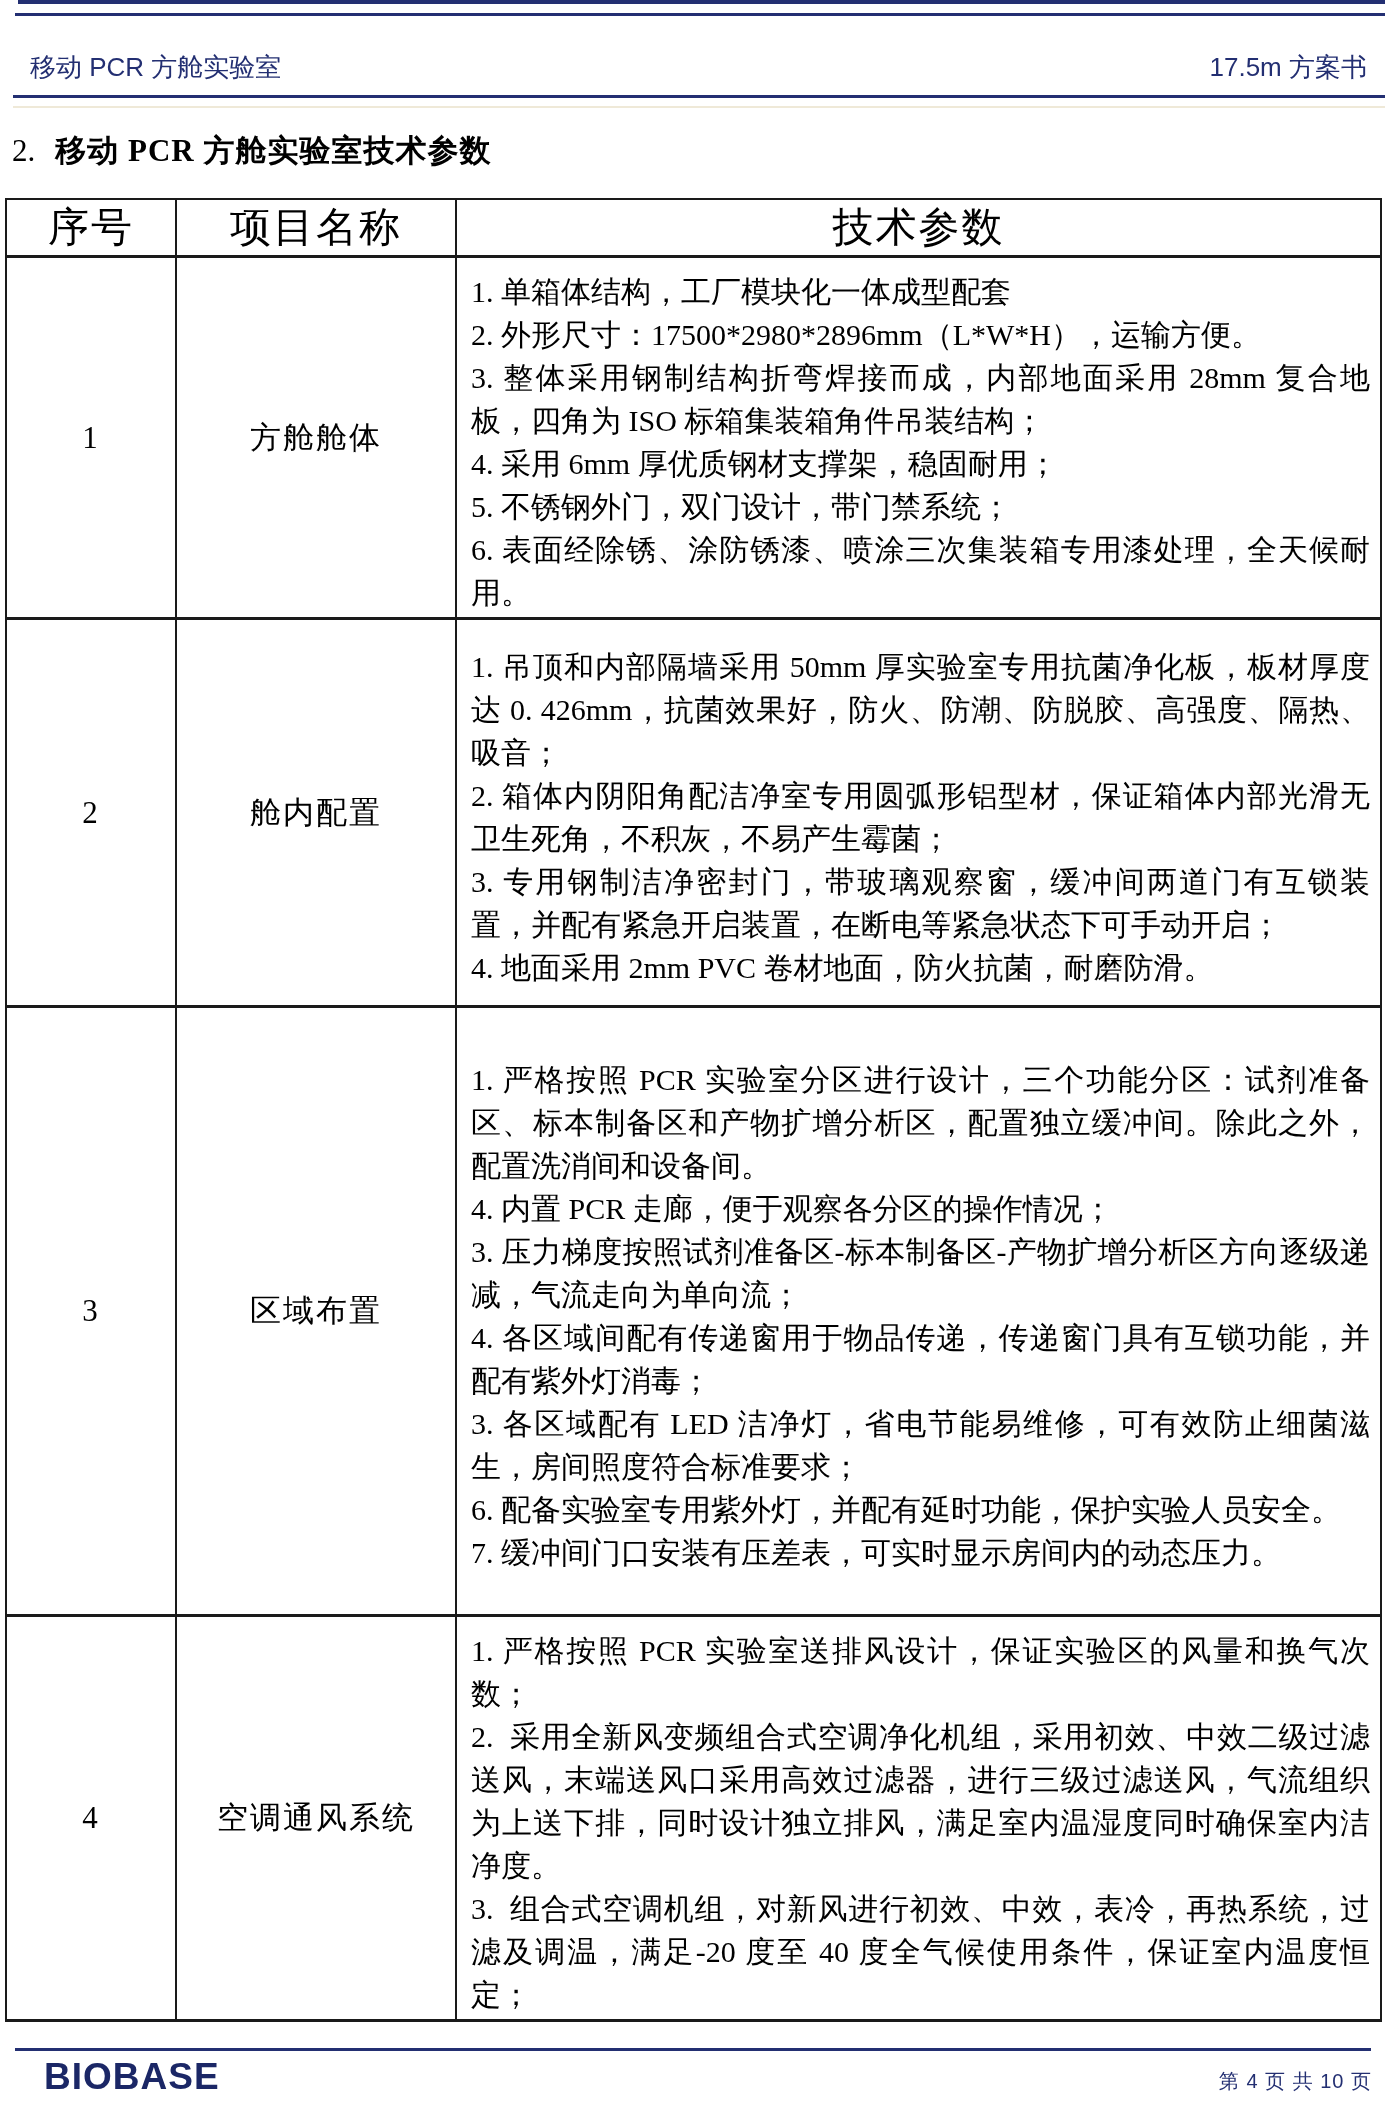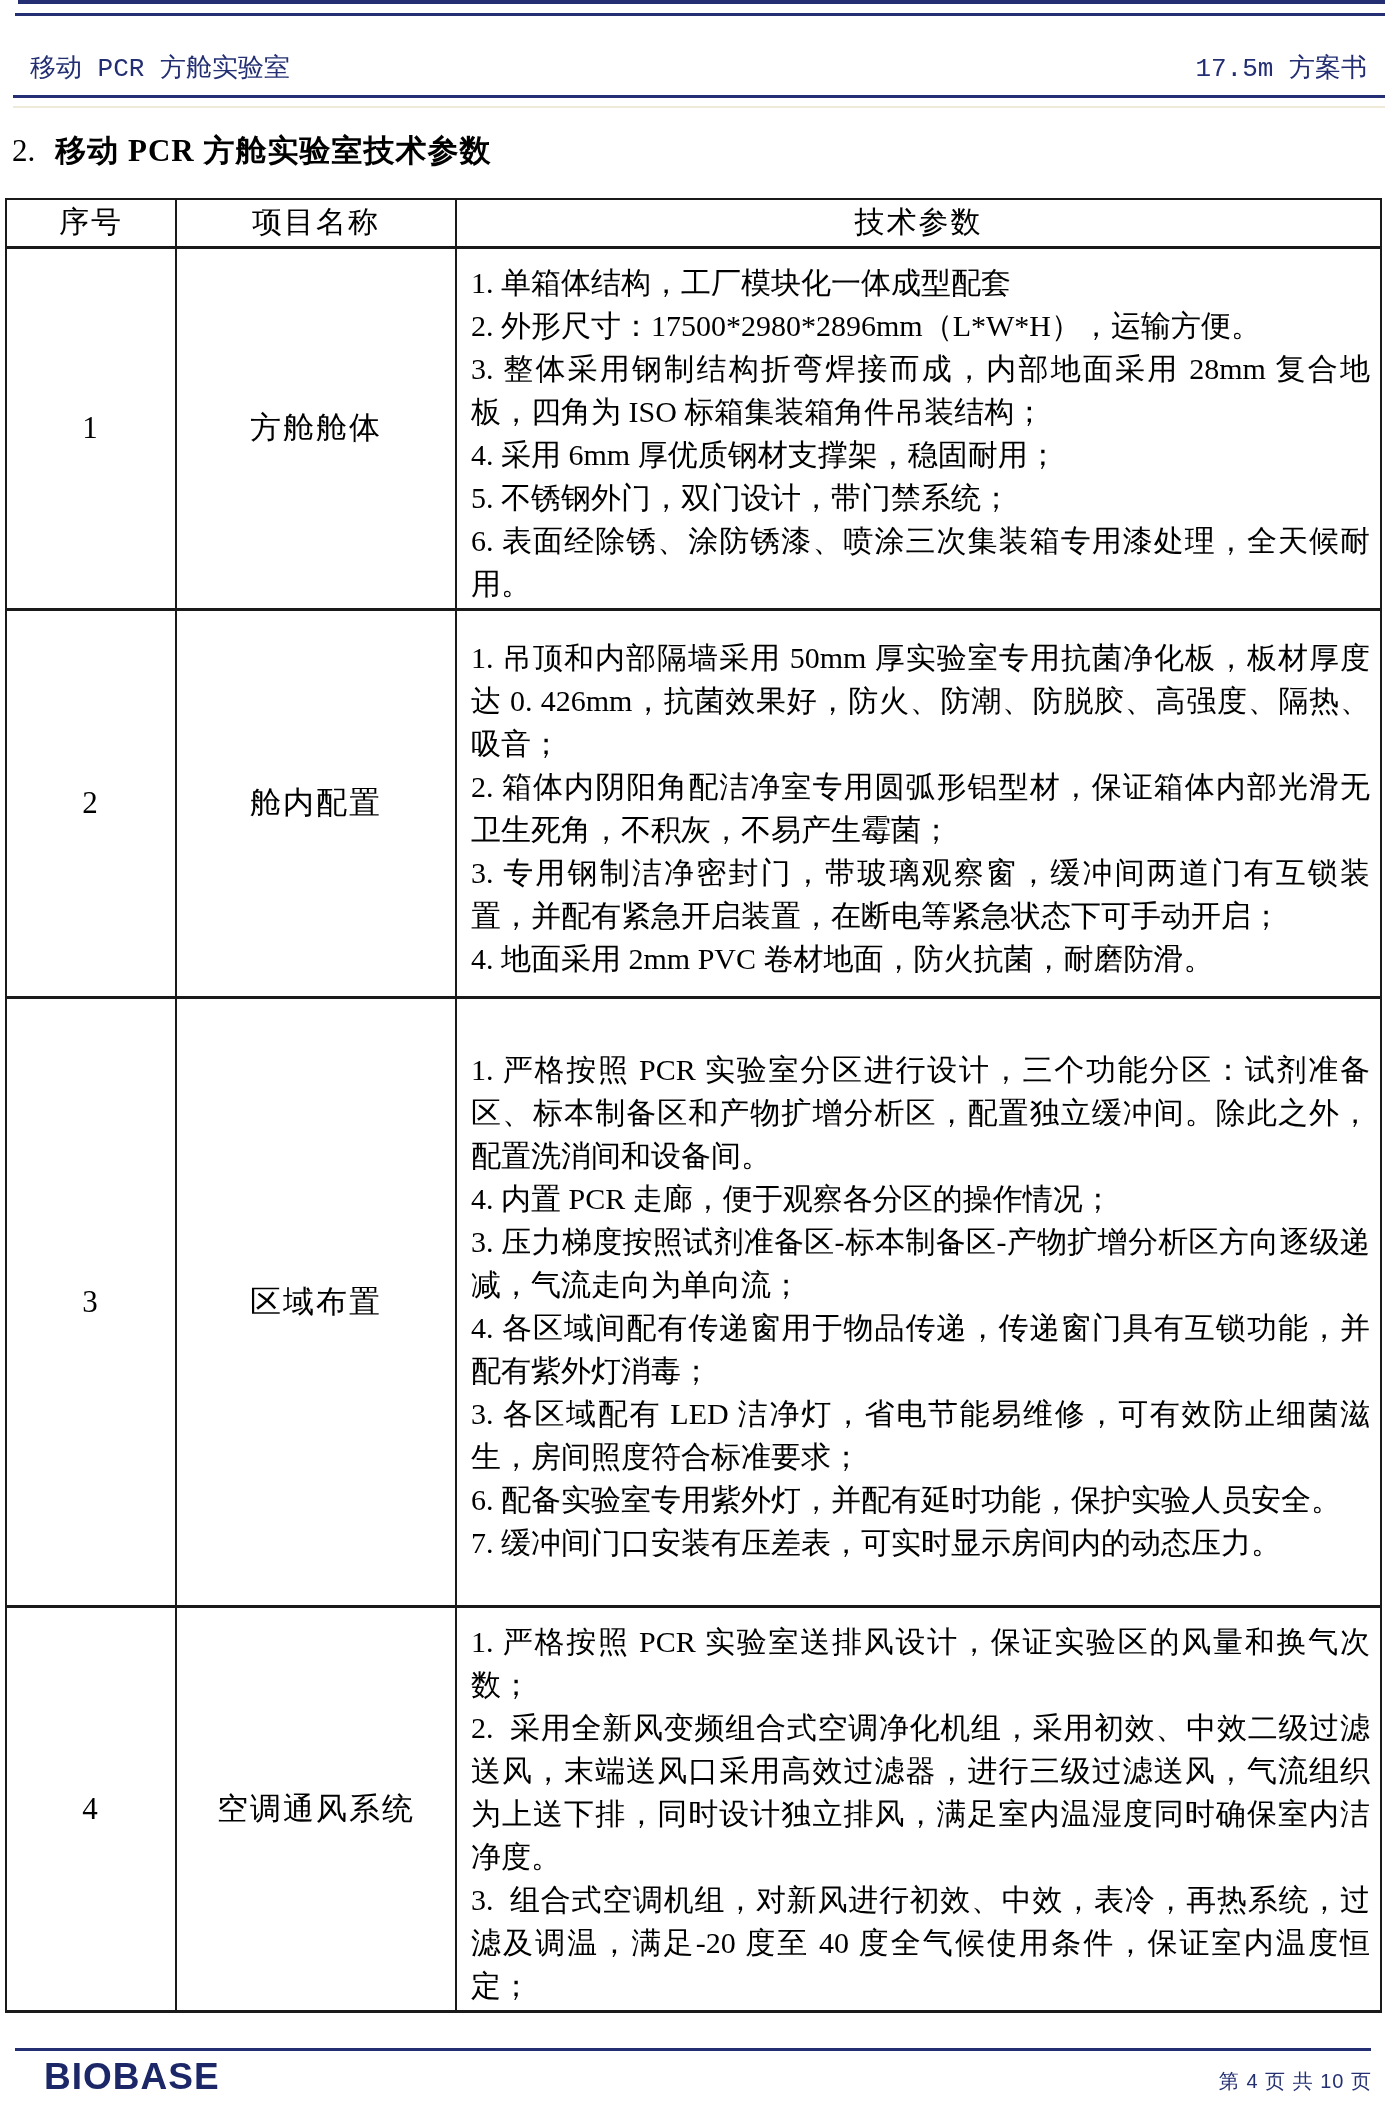--- a/index.html
+++ b/index.html
@@ -15,21 +15,21 @@
     color:#000;
     overflow:hidden;
   }
   
   .top-bar-1{position:absolute;top:0;left:18px;right:0;height:4px;background:var(--navy);}
   .top-bar-2{position:absolute;top:13px;left:15px;right:0;height:3px;background:var(--navy);}
   
   .page-header{
     position:absolute;top:50px;left:30px;right:18px;
     display:flex;justify-content:space-between;align-items:baseline;
-    font-family:Liberation Mono, monospace;
+    font-family:Liberation Sans, sans-serif;
     font-size:26px;color:var(--navy);font-weight:500;gap:7px;
   }
   .header-rule{position:absolute;top:95px;left:13px;right:0;height:3px;background:var(--navy);}
   .header-rule-faint{position:absolute;top:106px;left:13px;right:0;height:2px;background:#efe9d8;}
   
   .section-heading{
     position:absolute;top:130px;left:12px;
     font-size:31px;display:flex;align-items:baseline;
   }
   .section-number{font-weight:400;}
@@ -44,21 +44,21 @@
   table.spec col.c2{width:280px;}
   table.spec col.c3{width:925px;}
   table.spec td,table.spec th{
     border:2px solid var(--border);
     overflow:hidden;
     font-weight:400;
     vertical-align:middle;
   }
   table.spec tr{border-bottom:3px solid var(--border);}
   thead th{
-    height:48px;font-size:30px;
+    height:48px;font-size:41px;
     letter-spacing:2px;
   }
   td.no,td.name{
     text-align:center;font-size:31px;letter-spacing:2px;
   }
   td.params{
     vertical-align:top;
     padding:12px 10px 3px 14px;
     font-size:30px;line-height:43px;
     text-align:justify;

